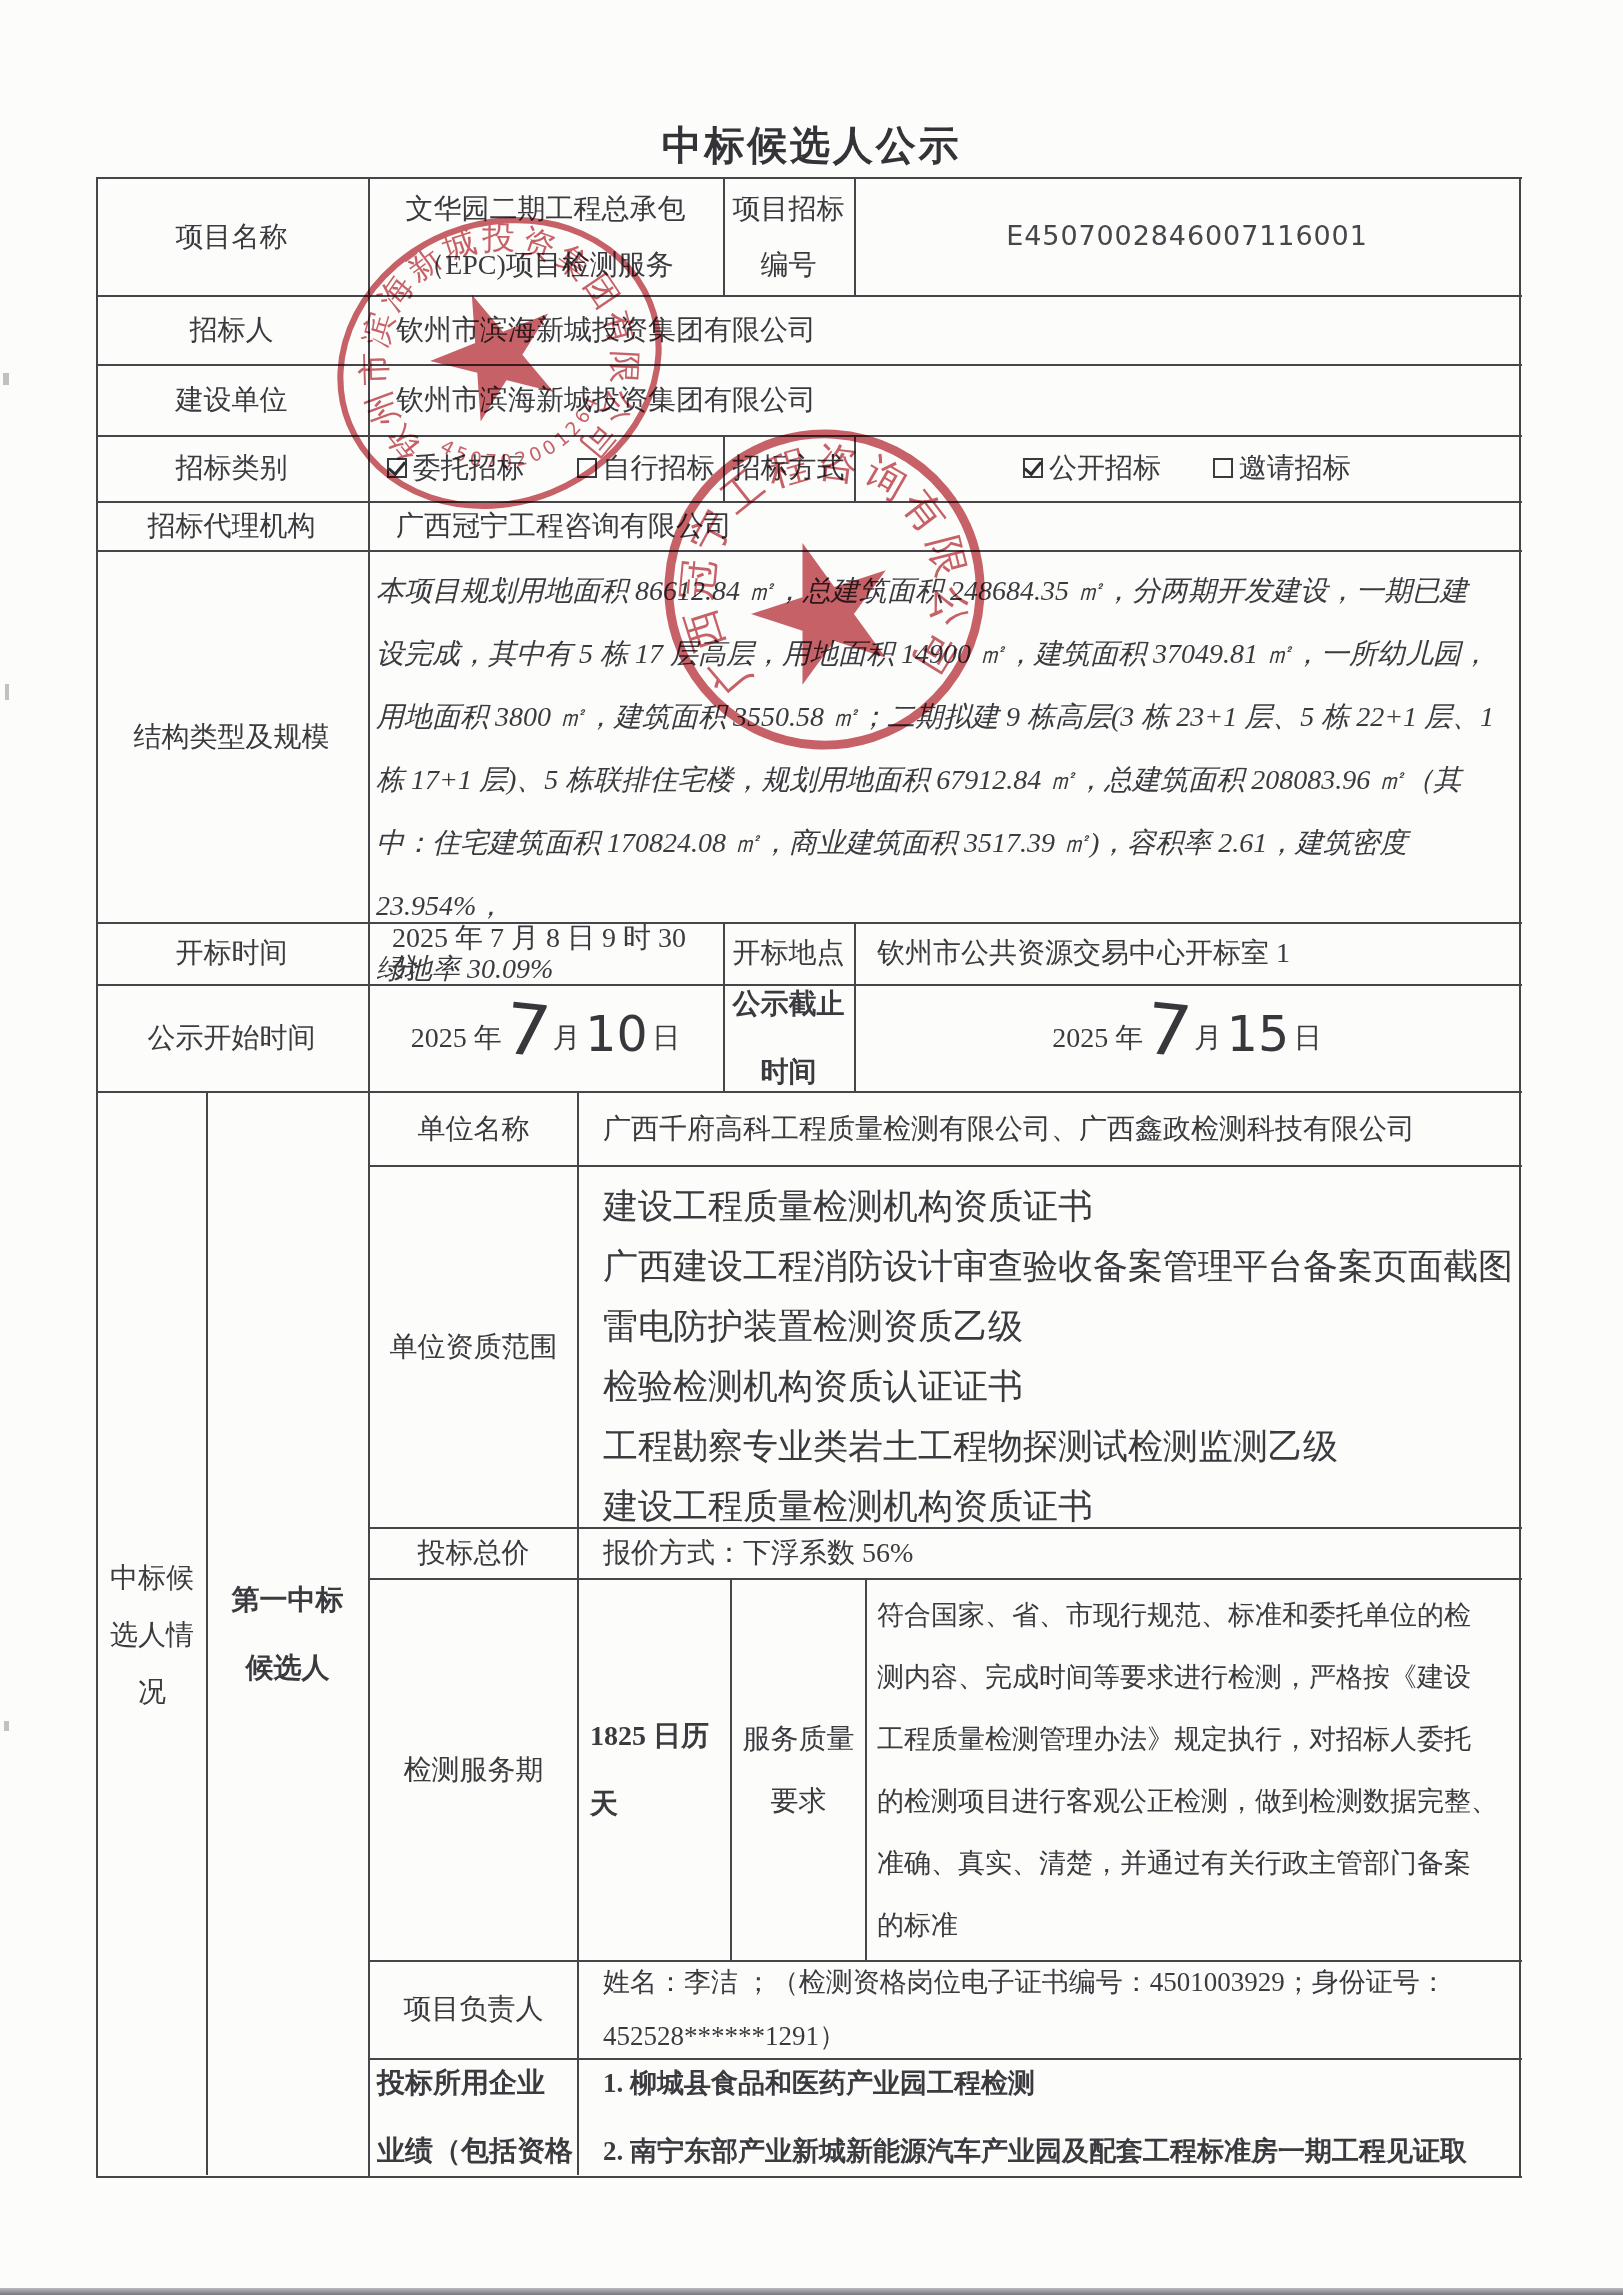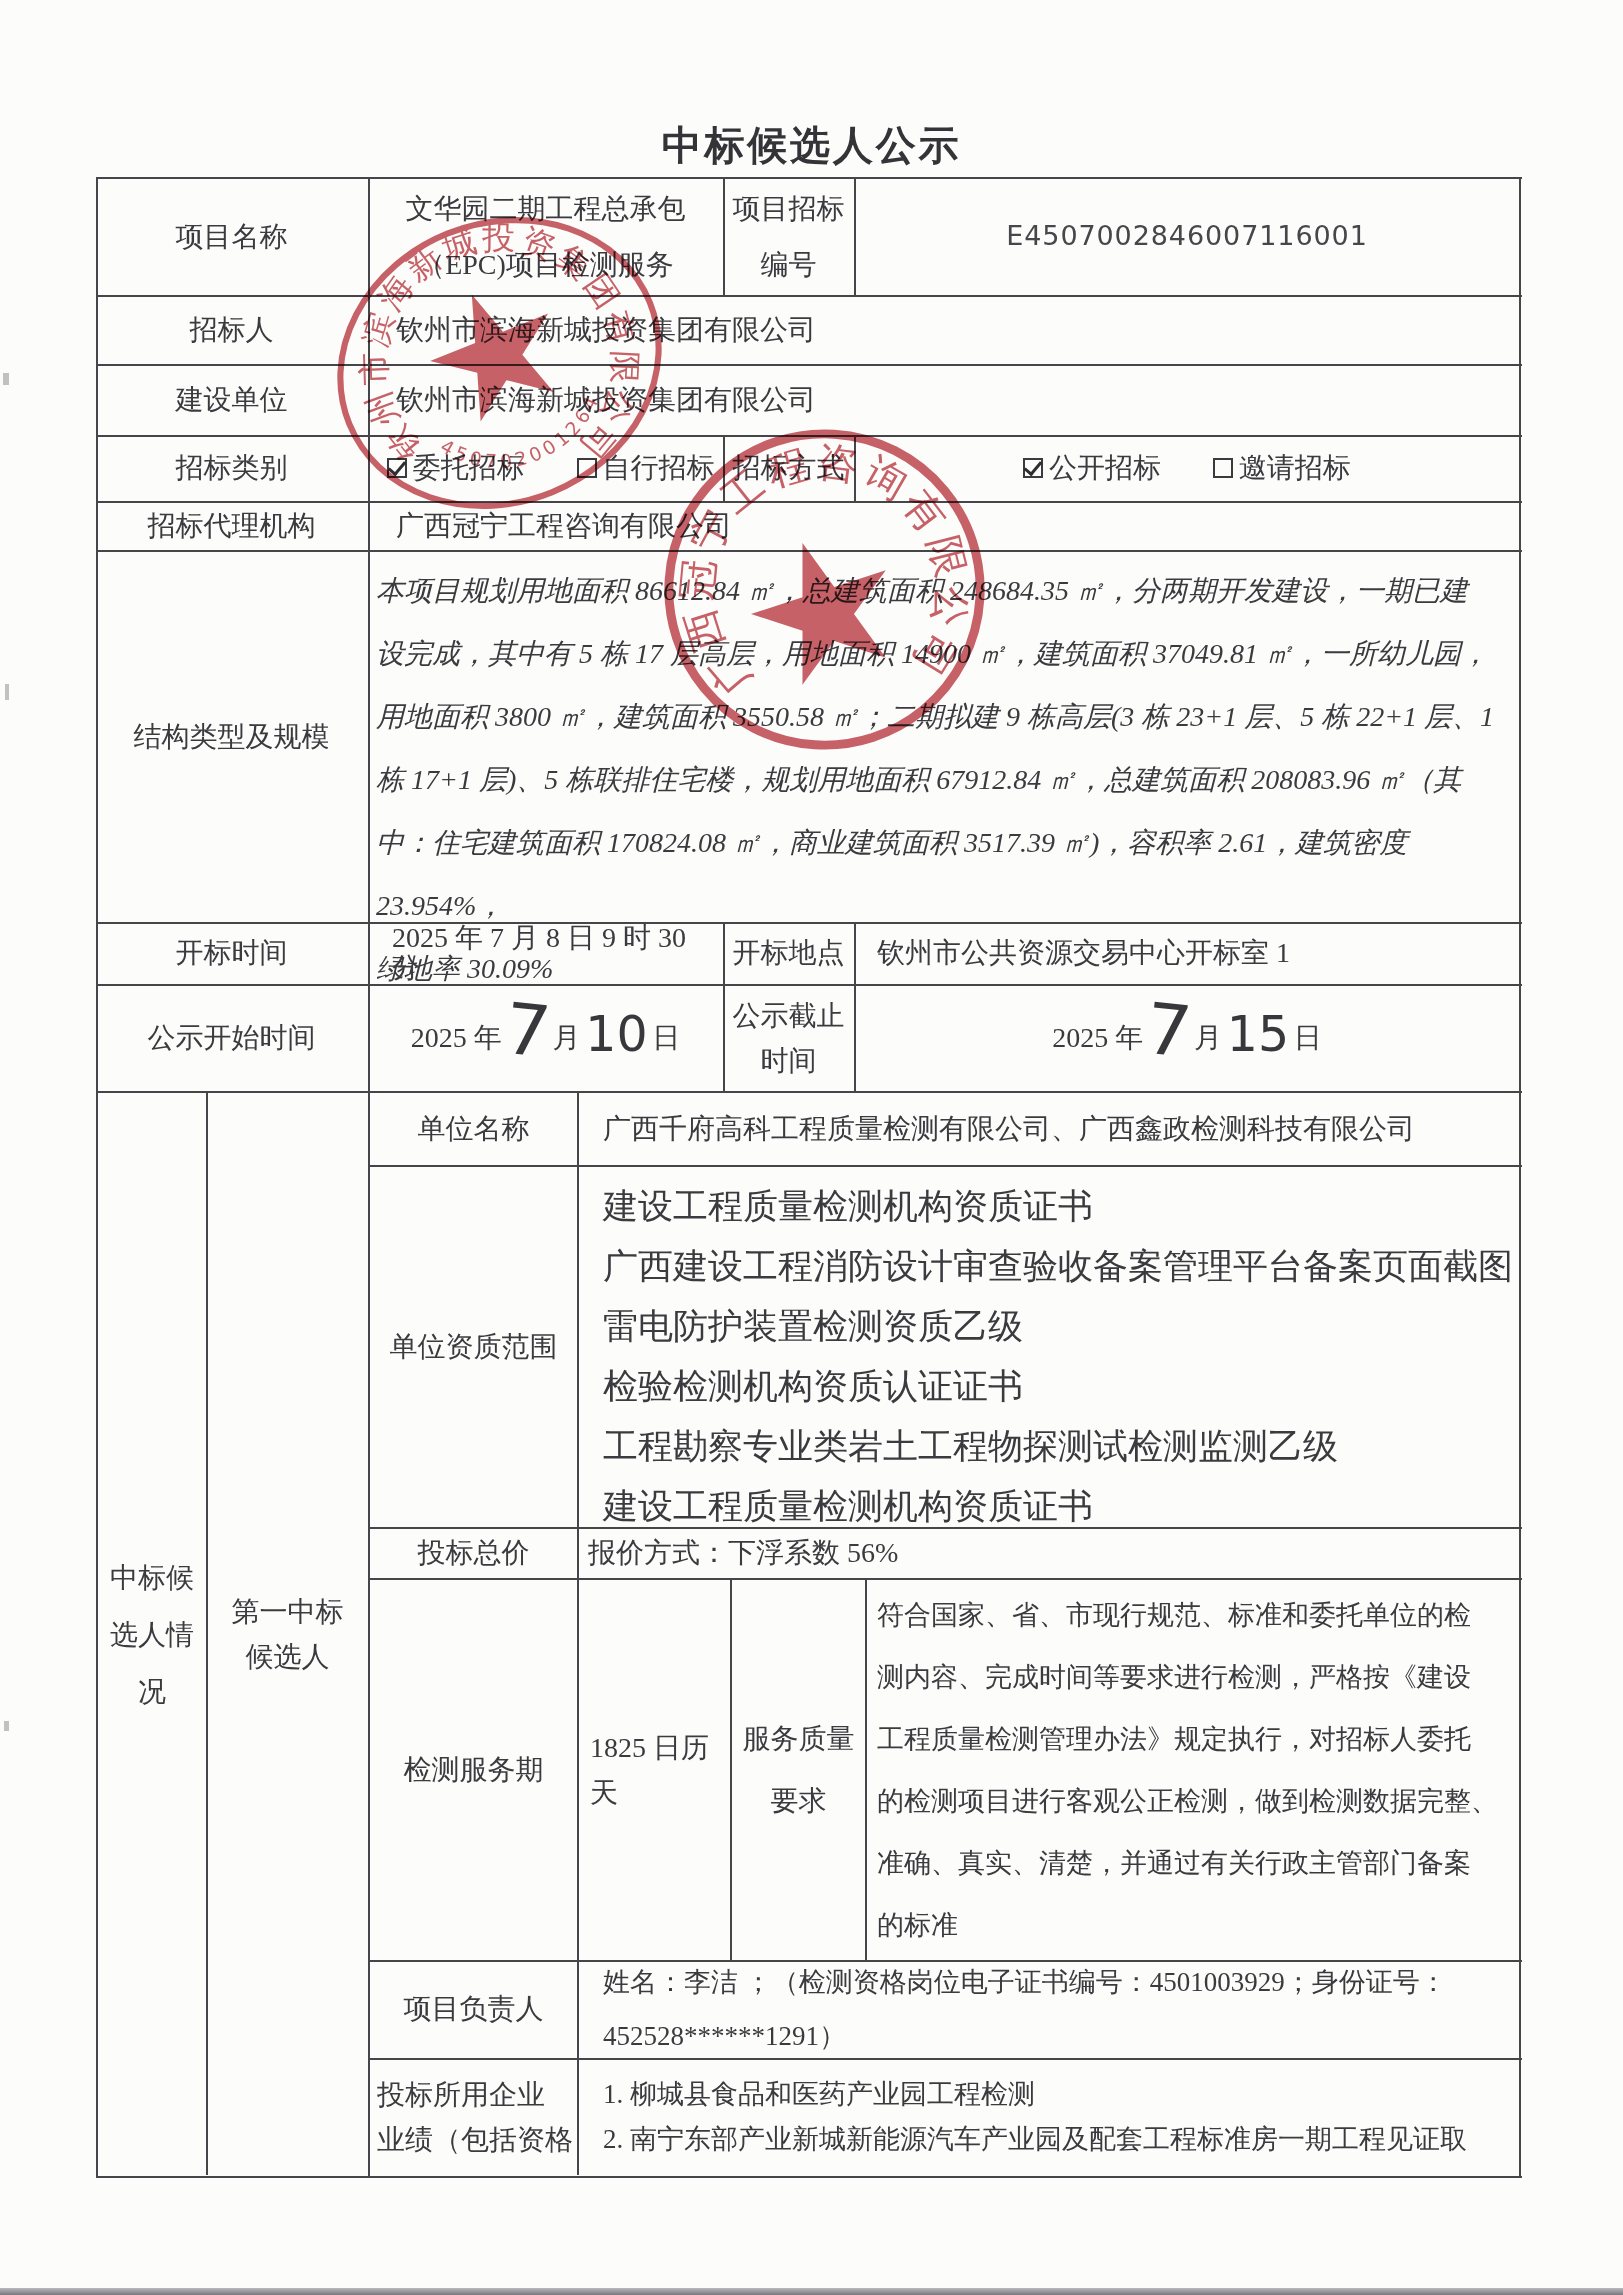--- a/index.html
+++ b/index.html
@@ -5,21 +5,21 @@
   html,body{margin:0;padding:0;background:#e8e8e8;}
   #page{position:relative;width:1623px;height:2295px;background:#fcfcfb;
         font-family:"Liberation Serif",serif;color:#3a3a3f;overflow:hidden;}
   .hl,.vl{position:absolute;background:#45454a;}
   .hl{height:2.4px;}
   .vl{width:2.4px;}
   .cell{position:absolute;display:flex;align-items:center;justify-content:center;
         text-align:center;font-size:28px;line-height:1.06;}
   .cell.left{justify-content:flex-start;text-align:left;}
   .ml{white-space:pre-line;}
-  .lh118{line-height:56px;} .lh128{line-height:60px;} .lh130{line-height:45px;}
+  .lh118{line-height:56px;} .lh128{line-height:60px;} .lh130{line-height:68px;font-weight:bold;}
   .lh115{line-height:54px;} .lh132{line-height:62px;} .lh134{line-height:63px;font-style:italic;}
   .lh120{line-height:57px;}
   .para{white-space:pre-line;font-size:28px;}
   .num{font-family:"DejaVu Sans",sans-serif;font-size:27px;letter-spacing:0.9px;color:#46464b;}
   .title{position:absolute;left:0;top:118px;width:1623px;text-align:center;
          font-size:40px;font-weight:700;letter-spacing:2.8px;color:#333338;}
   .cb{display:inline-block;width:20px;height:20px;border:2.4px solid #3a3a3f;position:relative;
       margin-right:5.7px;box-sizing:border-box;flex:none;overflow:visible;}
   .cb.checked::after{content:"";position:absolute;left:2.8px;top:-1.9px;width:7px;height:14px;
       border-right:3.3px solid #2d2d32;border-bottom:3.3px solid #2d2d32;transform:rotate(40deg);}
@@ -198,21 +198,21 @@
 广西建设工程消防设计审查验收备案管理平台备案页面截图
 雷电防护装置检测资质乙级
 检验检测机构资质认证证书
 工程勘察专业类岩土工程物探测试检测监测乙级
 建设工程质量检测机构资质证书</span>
   </div>
 
   <div class="cell" style="left:370px;top:1529px;width:207px;height:47px">
     <span>投标总价</span>
   </div>
-  <div class="cell left" style="left:588px;top:1529px;width:914px;height:47px">
+  <div class="cell left" style="left:603px;top:1529px;width:914px;height:47px">
     <span>报价方式：下浮系数 56%</span>
   </div>
 
   <div class="cell" style="left:370px;top:1581px;width:207px;height:377px">
     <span>检测服务期</span>
   </div>
   <div class="cell left" style="left:590px;top:1581px;width:139px;height:377px">
     <span class="ml lh130">1825 日历
 天</span>
   </div>

